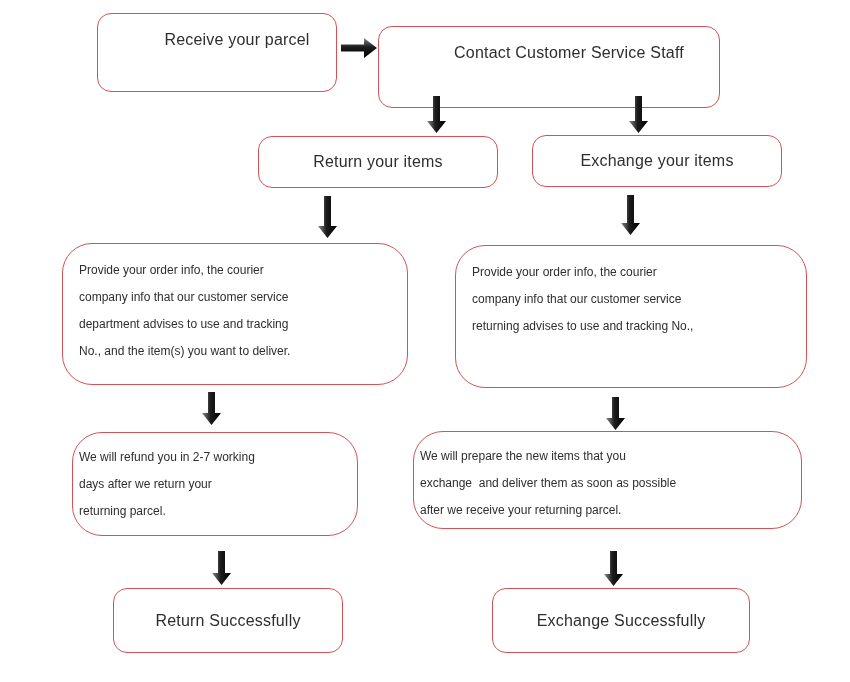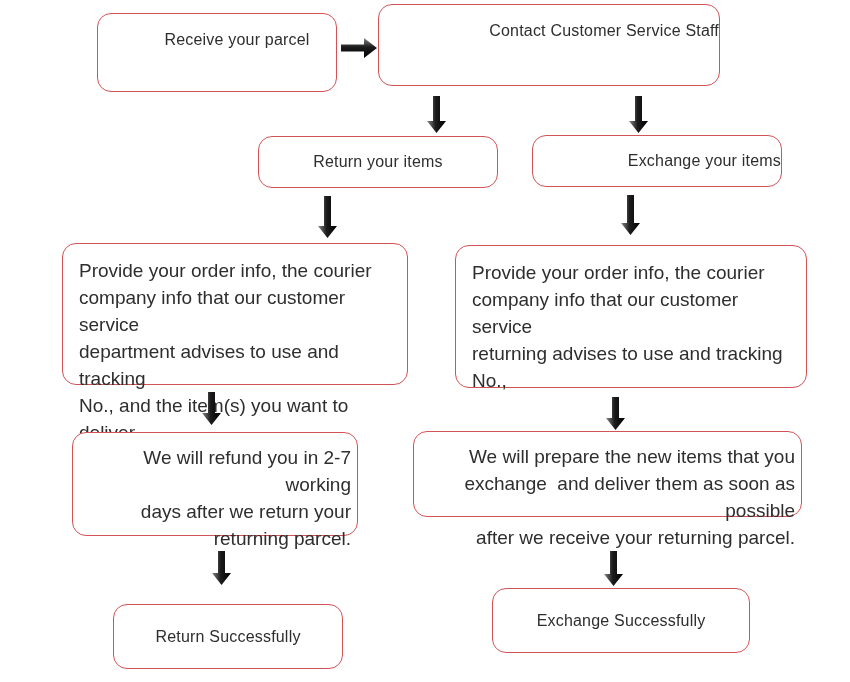--- a/index.html
+++ b/index.html
@@ -30,27 +30,28 @@
     font-size:16px;
     letter-spacing:0.2px;
     padding-left:40px;
   }
   .label-center{
     display:flex;justify-content:center;align-items:center;
     font-size:16px;
     letter-spacing:0.2px;
   }
   .para{
-    font-size:19px;
+    font-size:12px;
     line-height:27px;
     padding:13px 14px 0 16px;
+    border-radius:30px;
   }
   .para .line{white-space:pre-wrap;}
   .para-center{
-    text-align:right;
+    text-align:left;
     padding:11px 6px 0 6px;
   }
   .arrow{position:absolute;display:block;}
   .defs-svg{position:absolute;width:0;height:0;}
 </style>
 </head>
 <body>
 
 <div class="canvas">
 
@@ -70,35 +71,35 @@
   </svg>
 
   <div class="flow-box label-top" style="left:97px;top:13px;width:240px;height:79px;">
     <span>Receive your parcel</span>
   </div>
 
   <svg class="arrow" style="left:341px;top:38px;" width="36" height="20" viewBox="0 0 36 20">
     <polygon points="0,6.5 23,6.5 23,0 36,10 23,20 23,13.5 0,13.5" fill="url(#gh)"></polygon>
   </svg>
 
-  <div class="flow-box label-top" style="left:378px;top:4px;width:342px;height:82px;justify-content:flex-end;">
+  <div class="flow-box label-top" style="left:378px;top:26px;width:342px;height:82px;">
     <span>Contact Customer Service Staff</span>
   </div>
 
   <svg class="arrow" style="left:427px;top:96px;" width="19" height="37" viewBox="0 0 19 37">
     <polygon points="6,0 13,0 13,25 19,25 9.5,37 0,25 6,25" fill="url(#gv)"></polygon>
   </svg>
   <svg class="arrow" style="left:629px;top:96px;" width="19" height="37" viewBox="0 0 19 37">
     <polygon points="6,0 13,0 13,25 19,25 9.5,37 0,25 6,25" fill="url(#gv)"></polygon>
   </svg>
 
   <div class="flow-box label-center" style="left:258px;top:136px;width:240px;height:52px;">
     <span>Return your items</span>
   </div>
-  <div class="flow-box label-center" style="left:532px;top:135px;width:250px;height:52px;justify-content:flex-end;">
+  <div class="flow-box label-center" style="left:532px;top:135px;width:250px;height:52px;">
     <span>Exchange your items</span>
   </div>
 
   <svg class="arrow" style="left:318px;top:196px;" width="19" height="42" viewBox="0 0 19 42">
     <polygon points="6,0 13,0 13,30 19,30 9.5,42 0,30 6,30" fill="url(#gv)"></polygon>
   </svg>
   <svg class="arrow" style="left:621px;top:195px;" width="19" height="40" viewBox="0 0 19 40">
     <polygon points="6,0 13,0 13,28 19,28 9.5,40 0,28 6,28" fill="url(#gv)"></polygon>
   </svg>
 
@@ -121,33 +122,33 @@
   <svg class="arrow" style="left:606px;top:397px;" width="19" height="33" viewBox="0 0 19 33">
     <polygon points="6,0 13,0 13,21 19,21 9.5,33 0,21 6,21" fill="url(#gv)"></polygon>
   </svg>
 
   <div class="flow-box para para-center" style="left:72px;top:432px;width:286px;height:104px;">
     <div class="line">We will refund you in 2-7 working</div>
     <div class="line">days after we return your</div>
     <div class="line">returning parcel.</div>
   </div>
 
-  <div class="flow-box para para-center" style="left:413px;top:431px;width:389px;height:86px;">
+  <div class="flow-box para para-center" style="left:413px;top:431px;width:389px;height:98px;">
     <div class="line">We will prepare the new items that you</div>
     <div class="line">exchange  and deliver them as soon as possible</div>
     <div class="line">after we receive your returning parcel.</div>
   </div>
 
   <svg class="arrow" style="left:212px;top:551px;" width="19" height="34" viewBox="0 0 19 34">
     <polygon points="6,0 13,0 13,22 19,22 9.5,34 0,22 6,22" fill="url(#gv)"></polygon>
   </svg>
   <svg class="arrow" style="left:604px;top:551px;" width="19" height="35" viewBox="0 0 19 35">
     <polygon points="6,0 13,0 13,23 19,23 9.5,35 0,23 6,23" fill="url(#gv)"></polygon>
   </svg>
 
-  <div class="flow-box label-center" style="left:113px;top:588px;width:230px;height:65px;margin-top:16px;">
+  <div class="flow-box label-center" style="left:113px;top:588px;width:230px;height:65px;">
     <span>Return Successfully</span>
   </div>
   <div class="flow-box label-center" style="left:492px;top:588px;width:258px;height:65px;text-align:center;">
     <span>Exchange Successfully</span>
   </div>
 
 </div>
 
 </body></html>

